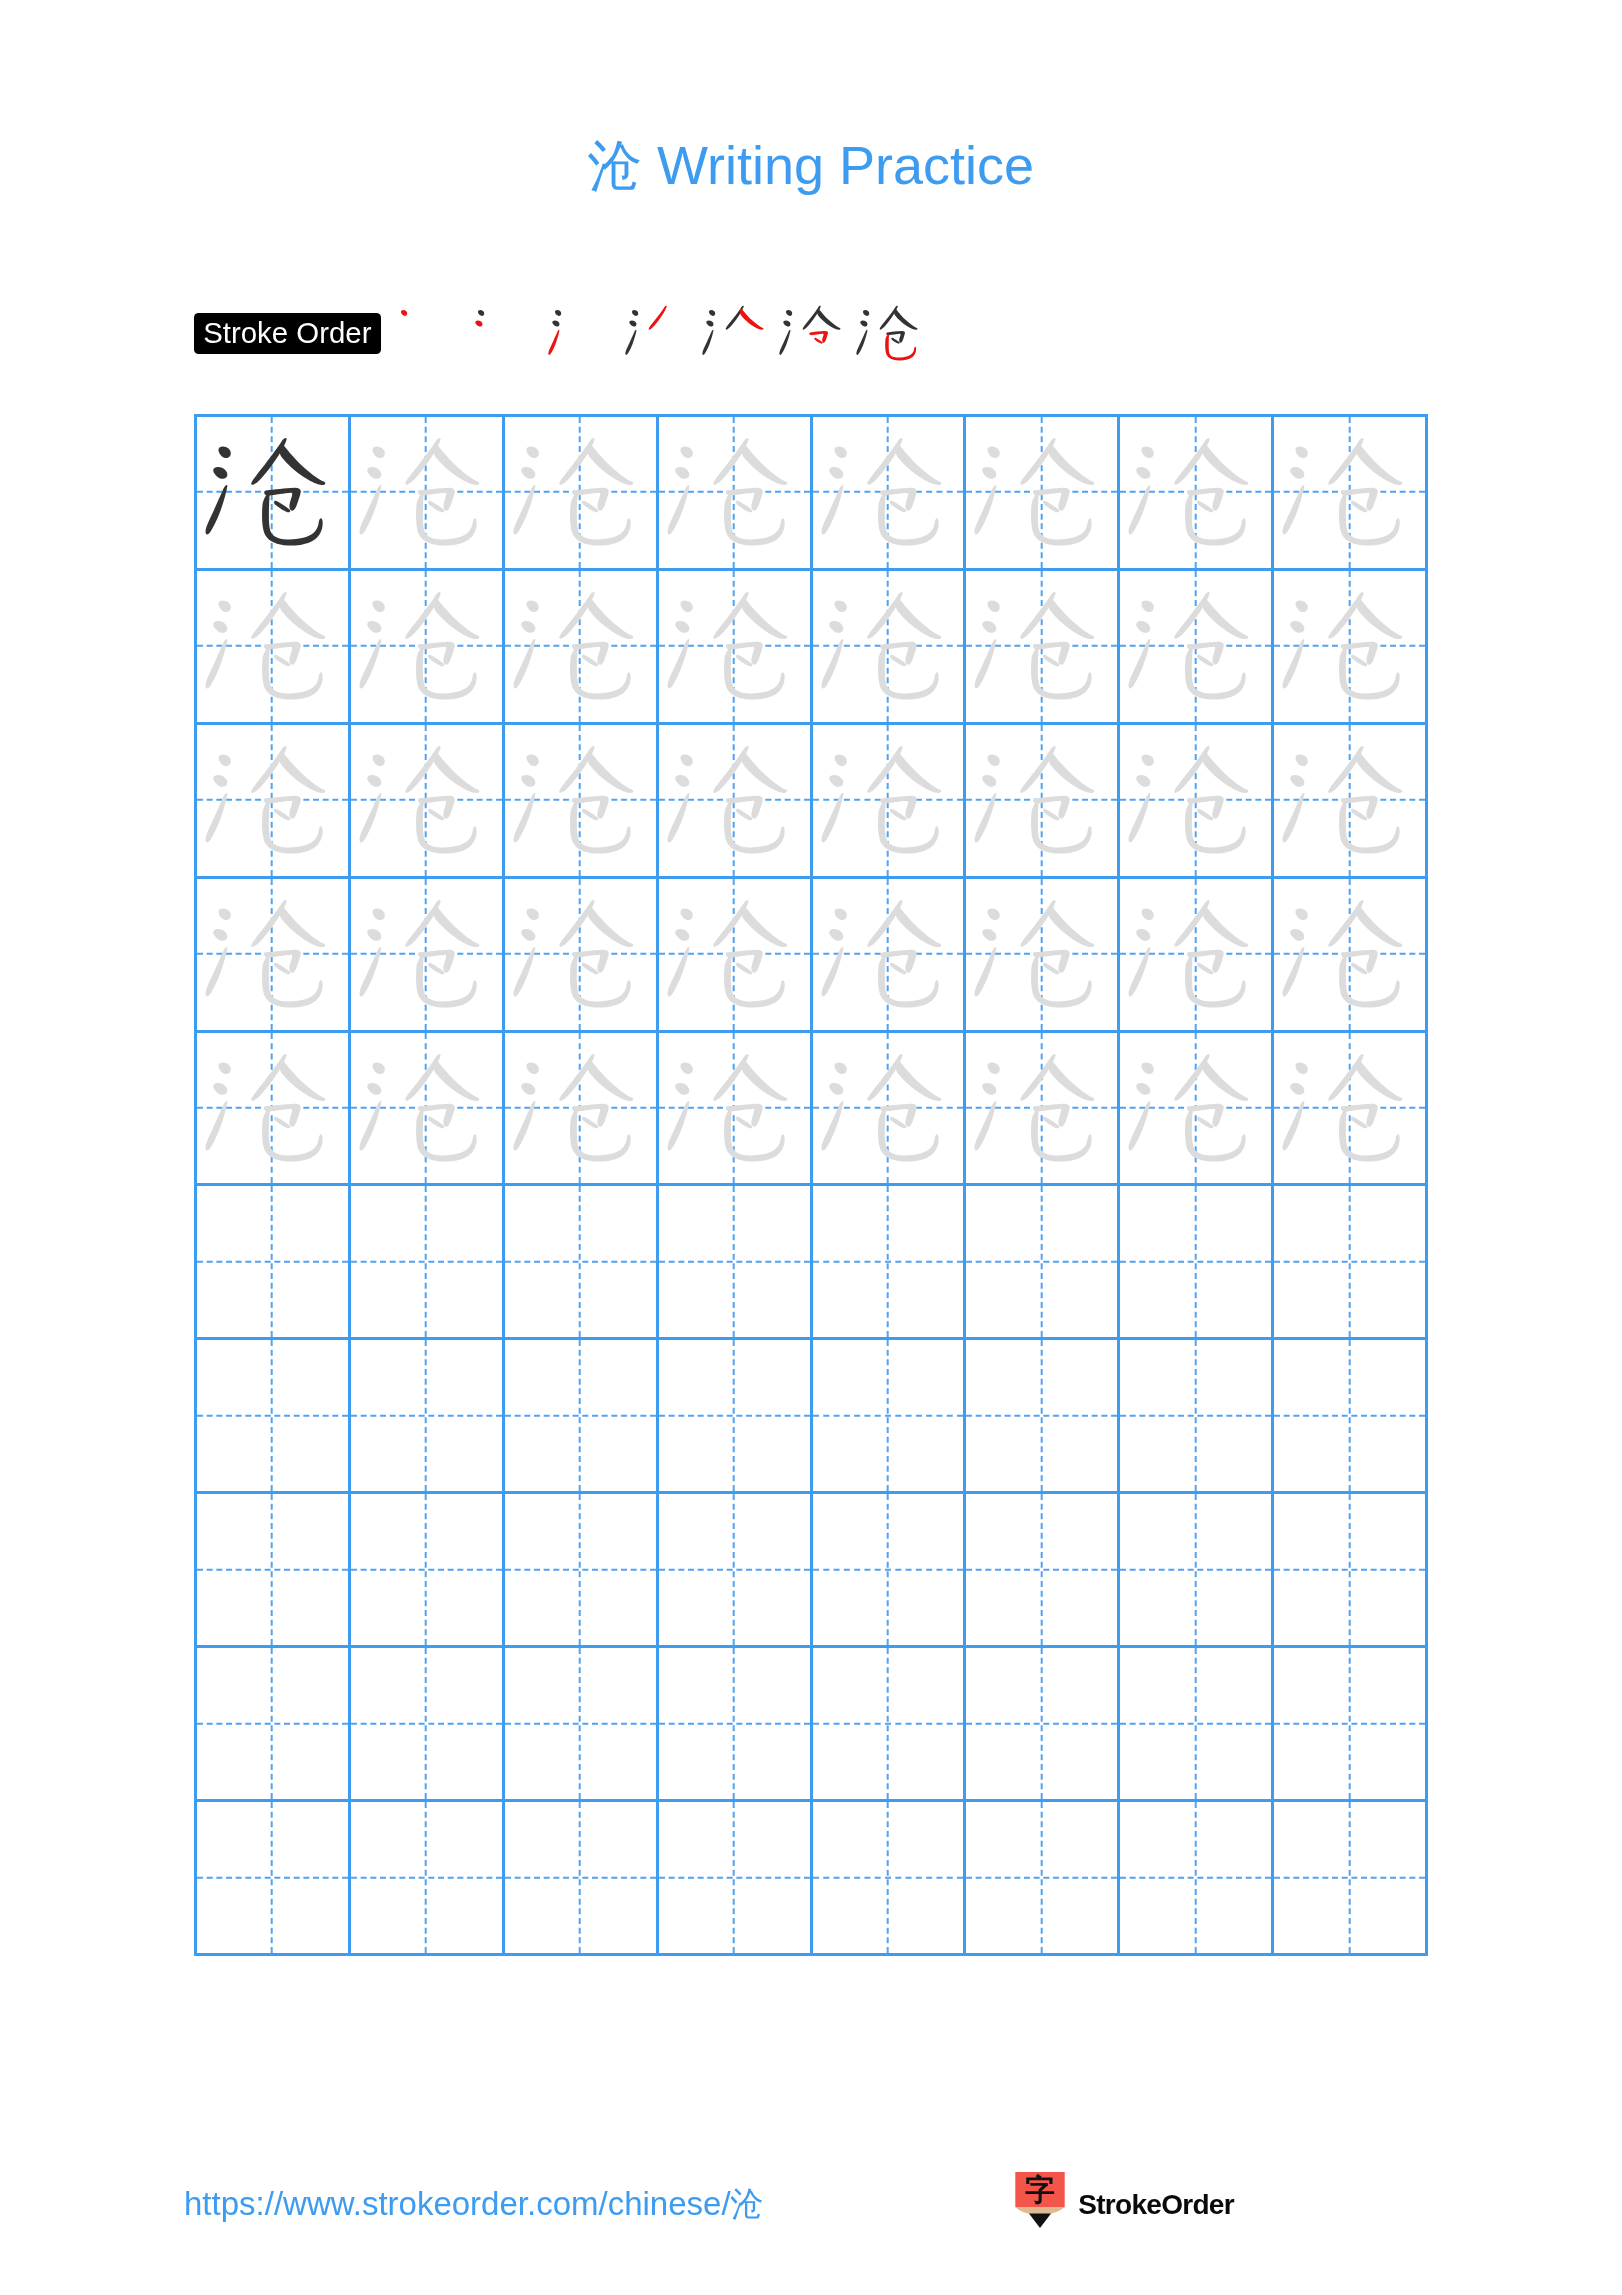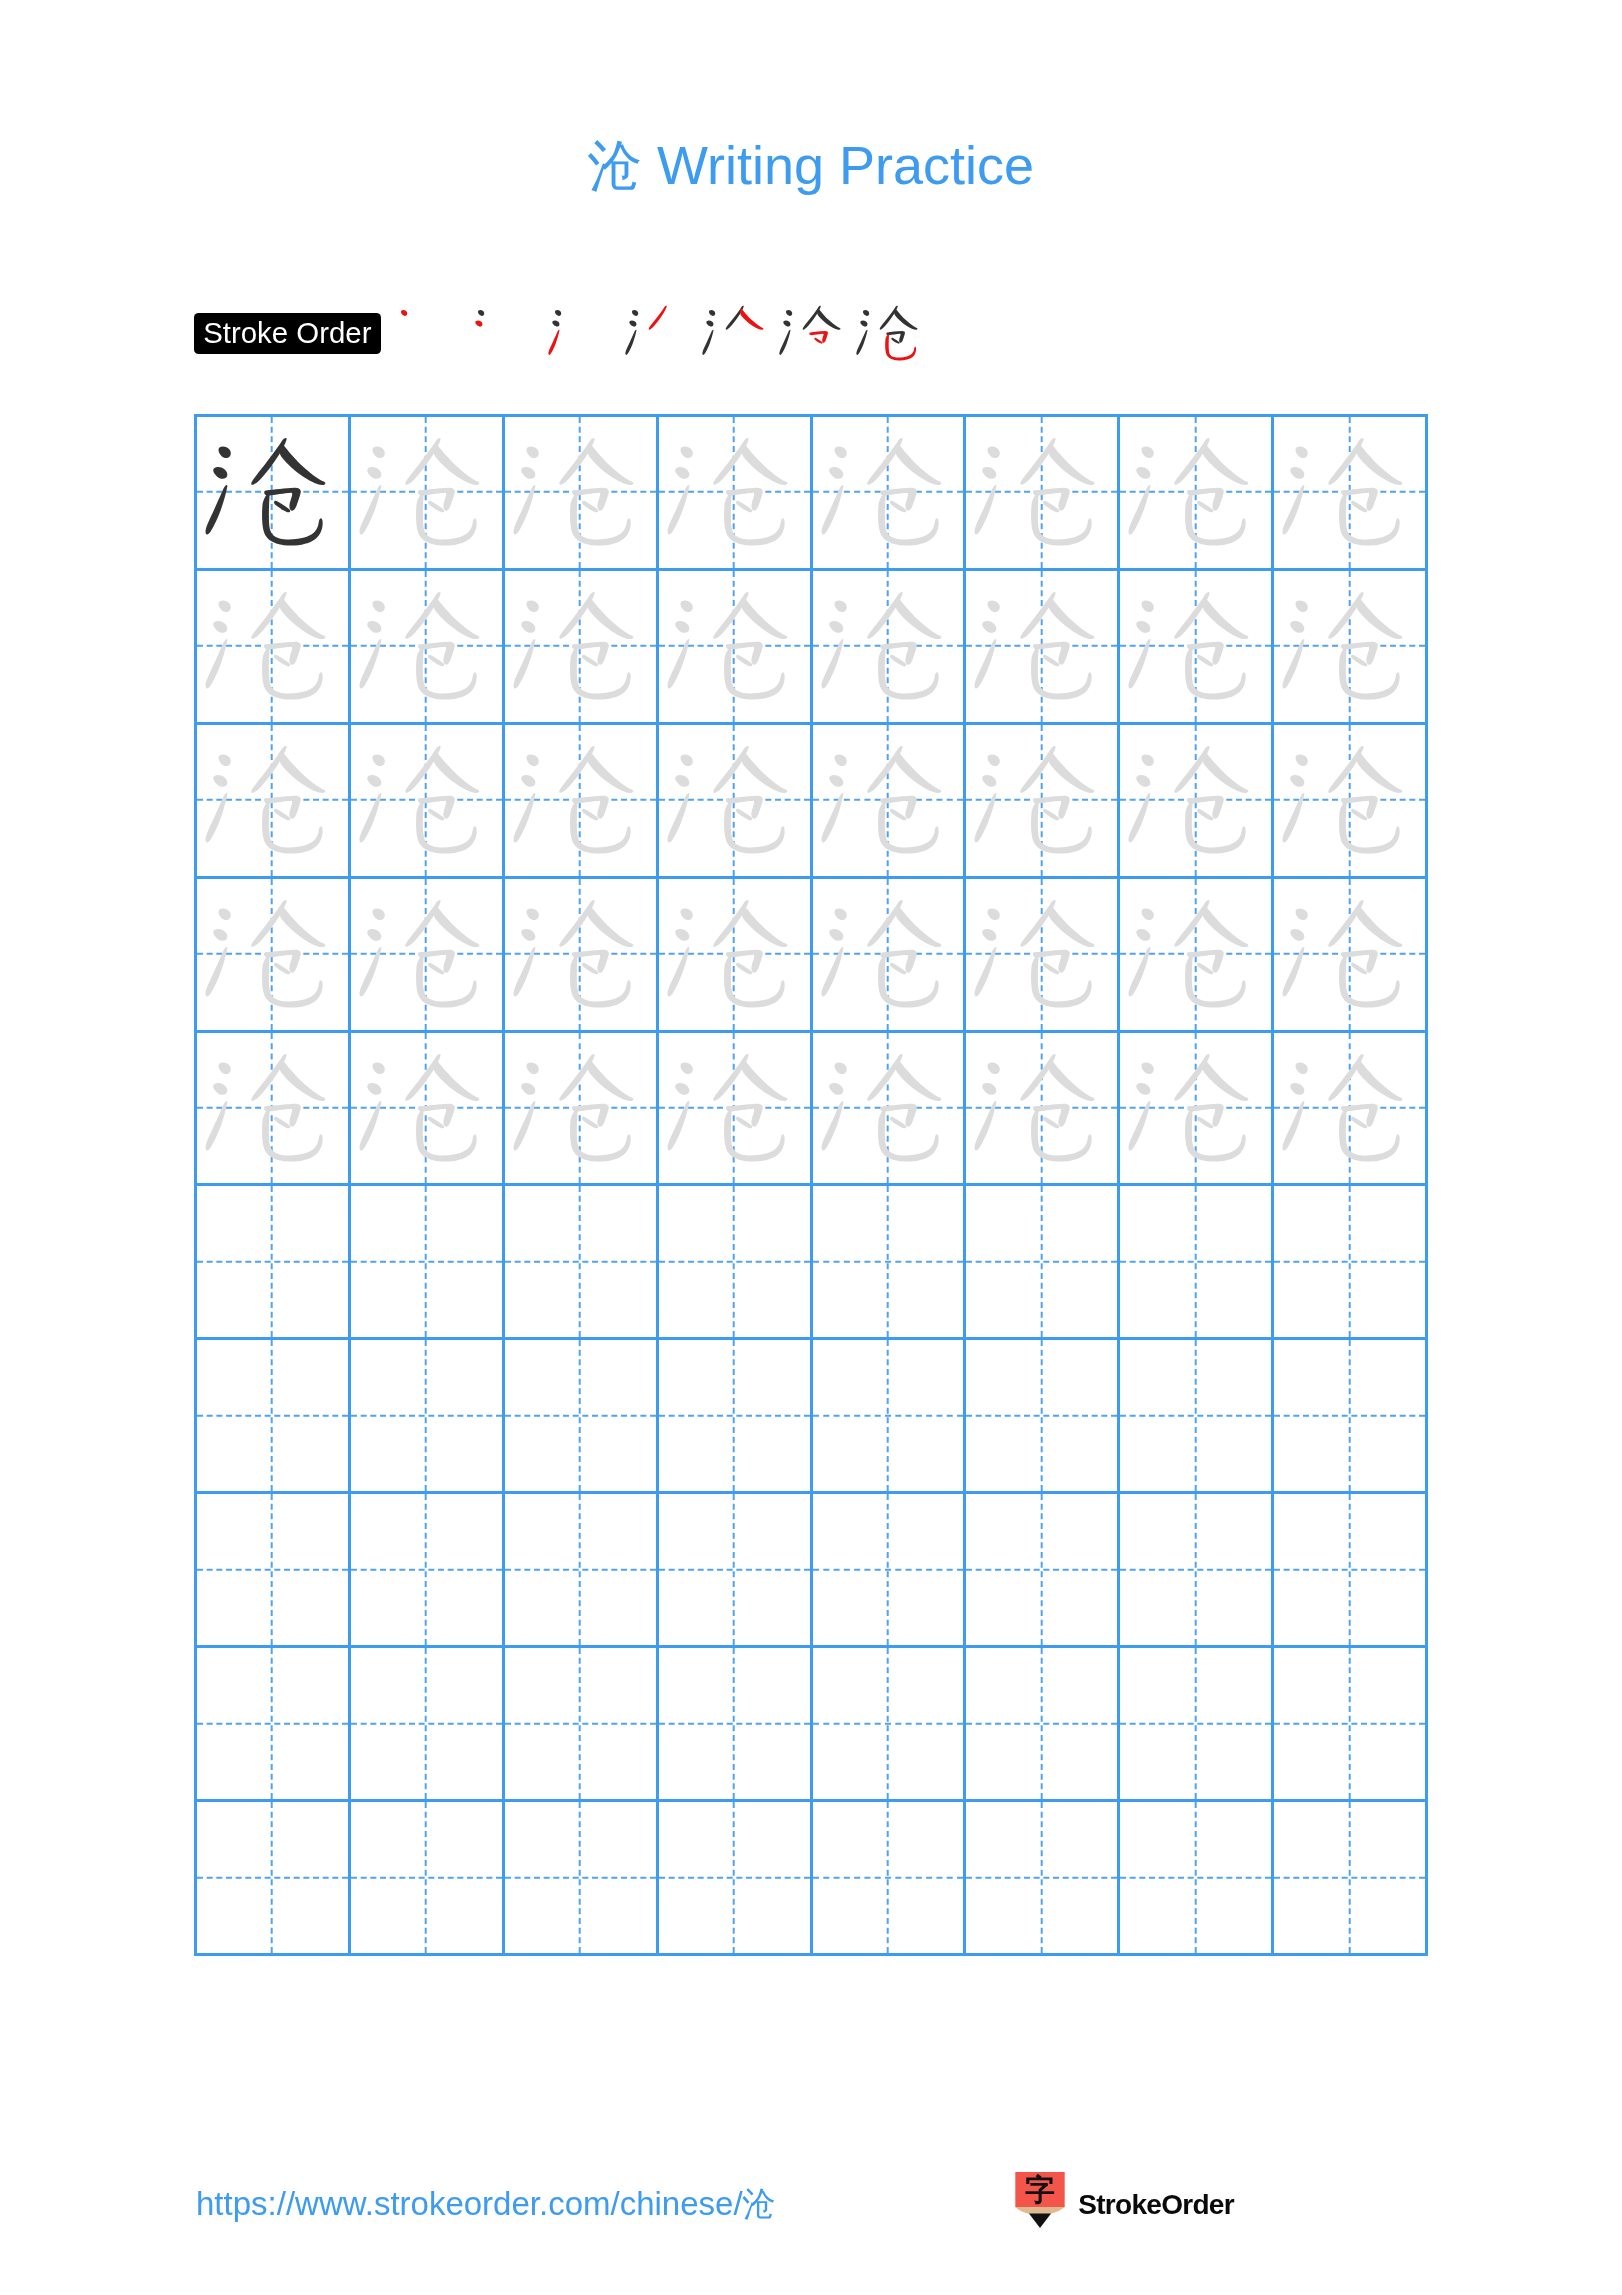--- a/index.html
+++ b/index.html
@@ -117,21 +117,21 @@
   }
   .cell-glyph svg {
     display: block;
     width: 100%;
     height: 100%;
   }
 
   
   #footer-url {
     position: absolute;
-    left: 196px;
+    left: 184px;
     top: 2184px;
     font-size: 33px;
     color: #3D9BF0;
     text-decoration: none;
     line-height: 1.2;
     white-space: nowrap;
   }
   #footer-brand {
     position: absolute;
     left: 1011px;

